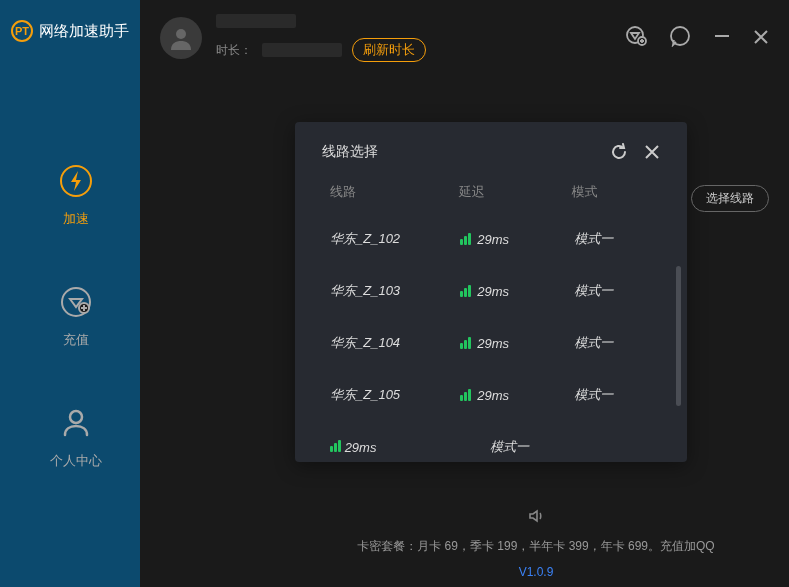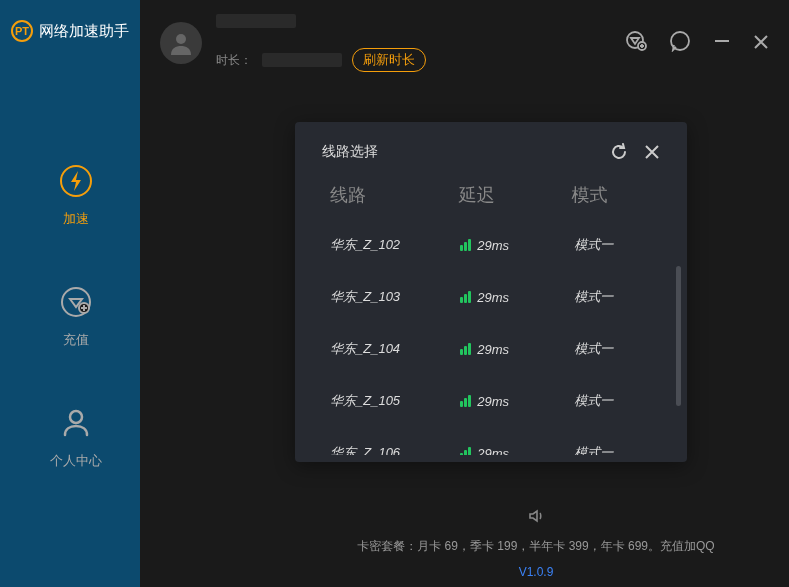--- a/index.html
+++ b/index.html
@@ -13,36 +13,36 @@
 .nav-item { display: flex; flex-direction: column; align-items: center; gap: 10px; cursor: pointer; }
 .nav-icon { width: 38px; height: 38px; display: flex; align-items: center; justify-content: center; }
 .nav-label { font-size: 13px; }
 .nav-item.active .nav-label { color: #f59e0b; }
 .nav-item.active svg { stroke: #f59e0b; }
 
 .main { position: absolute; left: 140px; top: 0; right: 0; bottom: 0; background: #1a1a1a; }
 
 .topbar { display: flex; align-items: center; padding: 14px 20px; gap: 14px; }
 .avatar { width: 42px; height: 42px; border-radius: 50%; background: #3a3a3a; display: flex; align-items: center; justify-content: center; }
-.user-info { flex: 1; display: flex; flex-direction: column; gap: 16px; }
+.user-info { flex: 1; display: flex; flex-direction: column; gap: 6px; }
 .user-sub { display: flex; align-items: center; gap: 10px; font-size: 12px; color: #888; }
 .redacted { background: #2a2a2a; width: 80px; height: 14px; border-radius: 2px; display: inline-block; }
 .refresh-btn { border: 1px solid #f59e0b; color: #f59e0b; border-radius: 12px; padding: 2px 10px; font-size: 13px; cursor: pointer; }
 .top-icons { display: flex; align-items: center; gap: 22px; margin-left: auto; }
 .top-icons svg { cursor: pointer; }
 .win-min { color: #888; font-size: 22px; cursor: pointer; }
 .win-close { color: #888; font-size: 20px; cursor: pointer; }
 
 .select-route-btn { position: absolute; right: 20px; top: 185px; border: 1px solid #666; color: #ccc; border-radius: 14px; padding: 4px 14px; font-size: 12px; cursor: pointer; z-index: 1; }
 
 .modal { position: absolute; left: 155px; top: 122px; width: 392px; height: 340px; background: #272a31; border-radius: 4px; padding: 7px; display: flex; flex-direction: column; box-shadow: 0 4px 20px rgba(0,0,0,0.4); }
 .modal-header { display: flex; align-items: center; padding: 14px 20px 10px; }
 .modal-title { font-size: 14px; color: #ddd; flex: 1; }
 .modal-action { cursor: pointer; margin-left: 16px; display: flex; align-items: center; }
-.table-header { display: flex; padding: 12px 28px; color: #888; font-size: 18px; }
+.table-header { display: flex; padding: 12px 28px; color: #888; font-size: 13px; }
 .table-header > div:nth-child(1) { width: 160px; }
 .table-header > div:nth-child(2) { width: 140px; }
 .table-header > div:nth-child(3) { width: 100px; }
 .table-body { flex: 1; overflow-y: auto; padding: 0 8px 0 28px; position: relative; }
 .table-row { display: flex; align-items: center; height: 52px; color: #ddd; font-size: 13px; cursor: pointer; font-style: italic; }
 .table-row > div:nth-child(1) { width: 160px; }
 .table-row > div:nth-child(2) { width: 140px; display: flex; align-items: center; gap: 6px; }
 .table-row > div:nth-child(3) { width: 120px; }
 .signal { display: inline-flex; align-items: flex-end; gap: 1px; }
 .signal span { width: 3px; background: #22c55e; border-radius: 1px; }
@@ -132,20 +132,21 @@
           </svg>
       </span>
       <span class="win-close">
         <svg width="16" height="16" viewBox="0 0 16 16" stroke="#aaa" stroke-width="2">
             <path d="M2 2 L14 14 M14 2 L2 14"></path>
           </svg>
       </span>
     </div>
   </div>
 
+  <div class="select-route-btn">选择线路</div>
 
   <div class="modal">
     <div class="modal-header">
       <div class="modal-title">线路选择</div>
       <div class="modal-action">
         <svg width="18" height="18" viewBox="0 0 18 18" fill="none" stroke="#ccc" stroke-width="2" stroke-linecap="round">
             <path d="M15 9 A6 6 0 1 1 13 4.5"></path>
             <path d="M13 1 L14 5 L10 5"></path>
           </svg>
       </div>
@@ -203,21 +204,20 @@
       <span class="signal">
               <span></span>
               <span></span>
               <span></span>
             </span>
       <span>29ms</span>
     </div>
     <div>模式一</div>
         </div>
         <div class="table-row">
-    <div>华东_Z_106</div>
     <div>
       <span class="signal">
               <span></span>
               <span></span>
               <span></span>
             </span>
       <span>29ms</span>
     </div>
     <div>模式一</div>
         </div>

